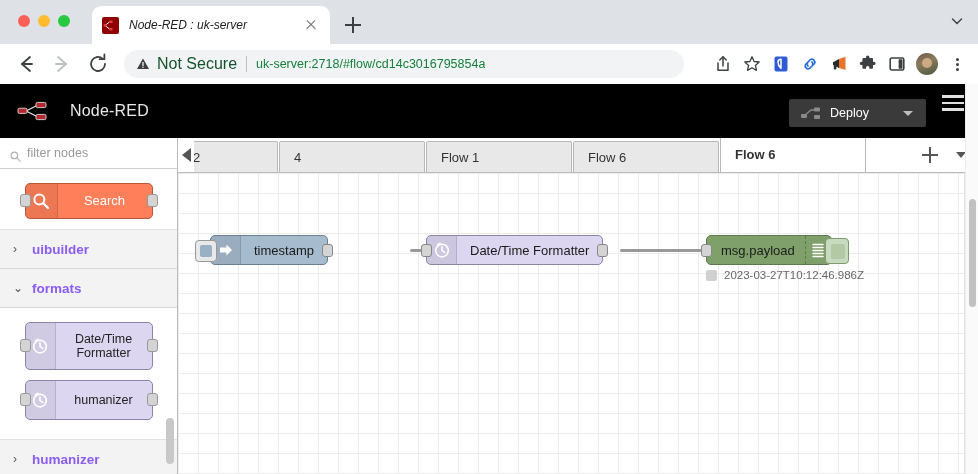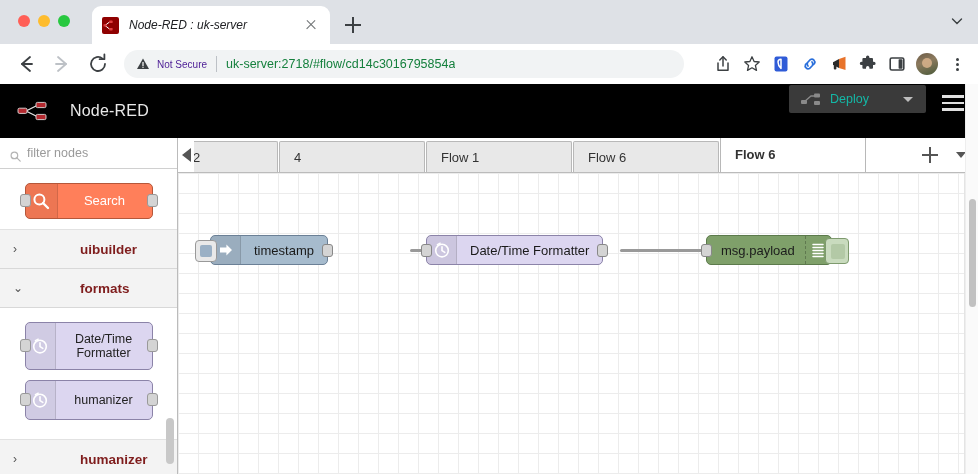--- a/index.html
+++ b/index.html
@@ -61,21 +61,21 @@
   #nav-back   { margin-left: 10px; }
   #nav-fwd    { margin-left: 4px; }
   #nav-reload { margin-left: 4px; }
 
   #omnibox {
     flex: 1; height: 28px; margin: 0 8px 0 10px; background: #f1f3f4;
     border-radius: 14px; display: flex; align-items: center; padding: 0 12px;
     position: relative; max-width: 560px;
   }
   #warn-icon { width: 14px; height: 14px; flex: 0 0 14px; margin-right: 7px; }
-  #not-secure-text { font-size: 10px; color: #4c1d95; white-space: nowrap; }
+  #not-secure-text { font-size: 16px; color: #14532d; white-space: nowrap; }
   #omni-divider { width: 1px; height: 16px; background: #bdc1c6; margin: 0 9px; }
   #url-text { font-size: 12.5px; color: #15803d; white-space: nowrap; overflow: hidden; }
 
   #toolbar-icons { display: flex; align-items: center; gap: 3px; margin-left: auto; padding-right: 8px; }
   .tb-icon { width: 26px; height: 26px; position: relative; display: flex; align-items: center; justify-content: center; }
   #avatar {
     width: 22px; height: 22px; border-radius: 50%; overflow: hidden;
     background: linear-gradient(160deg,#6b5a46 0%,#8c7a5e 40%,#4a5a3a 100%);
     position: relative; margin: 0 3px;
   }
@@ -93,23 +93,23 @@
 
   
   #nr-header {
     width: 978px; height: 54px; background: #000; display: flex; align-items: center;
     position: relative;
   }
   #nr-logo { margin-left: 16px; width: 46px; height: 24px; }
   #nr-title { color: #e8e8e8; font-size: 16px; margin-left: 8px; letter-spacing: .2px; }
 
   #deploy-btn {
-    position: absolute; right: 52px; top: 1px; height: 28px; width: 137px;
+    position: absolute; right: 52px; top: 15px; height: 28px; width: 137px;
     background: #3a3a3a; border-radius: 2px; display: flex; align-items: center;
-    color: #14b8a6; font-size: 12.5px;
+    color: #ffffff; font-size: 12.5px;
   }
   #deploy-icon { width: 20px; height: 14px; margin-left: 12px; }
   #deploy-label { margin-left: 9px; }
   #deploy-caret {
     margin-left: auto; margin-right: 13px;
     width: 0; height: 0; border-left: 5px solid transparent; border-right: 5px solid transparent;
     border-top: 5px solid #bdbdbd;
   }
   #hamburger { position: absolute; right: 14px; top: 11px; width: 22px; height: 16px; }
   #hamburger i { display: block; height: 2.6px; background: #e0e0e0; margin-bottom: 4px; }
@@ -128,21 +128,21 @@
     border: none; outline: none; font-size: 12.5px; color: #000000;
     font-family: "Liberation Sans", sans-serif; background: transparent; width: 130px;
   }
   #filter-input::placeholder { color: #9a9a9a; }
 
   .palette-category {
     height: 39px; background: #f3f3f3; border-bottom: 1px solid #d8d8d8;
     display: flex; align-items: center; padding-left: 13px;
   }
   .cat-caret { width: 9px; margin-right: 10px; color: #555; font-size: 12px; line-height: 1; }
-  .cat-label { font-size: 13.5px; font-weight: bold; color: #7f1d1d; margin-left: 48px; }
+  .cat-label { font-size: 13.5px; font-weight: bold; color: #8b5cf6; }
 
   .palette-content { background: #fff; padding: 9px 0 9px 0; border-bottom: 1px solid #e2e2e2; }
 
   
   .pnode {
     position: relative; margin: 0 auto 10px auto; width: 128px; height: 40px;
     border-radius: 5px; border: 1px solid #999; display: flex; align-items: center;
     font-size: 12.5px; color: #222;
   }
   .pnode .pn-icon {
@@ -585,20 +585,24 @@
                 <path d="M3 6.6 H13"></path>
                 <path d="M3 9.6 H13"></path>
               <path d="M3 12.6 H13"></path>
                 <path d="M3 15.4 H13"></path>
             </g>
           </svg>
         </span>
         <span id="debug-toggle"></span>
       </div>
 
+      <div id="node-status">
+        <span id="status-dot"></span>
+        <span>2023-03-27T10:12:46.986Z</span>
+      </div>
 
       <div id="canvas-hscroll">
         <div id="canvas-hscroll-thumb"></div>
       </div>
       <div id="canvas-vscroll">
         <div id="canvas-vscroll-thumb"></div>
       </div>
     </div>
   </div>
 </div>

